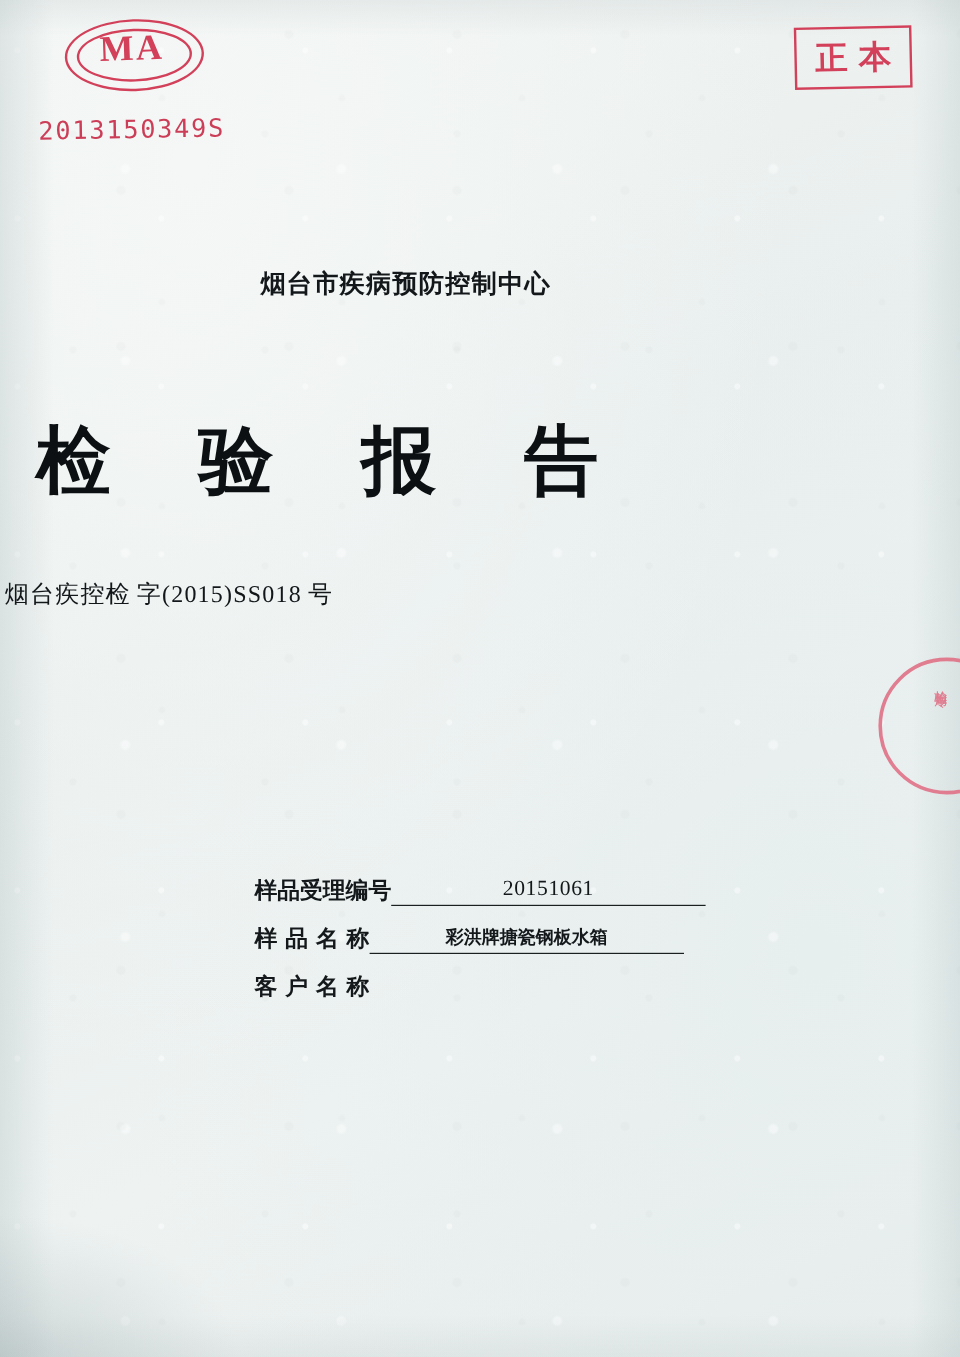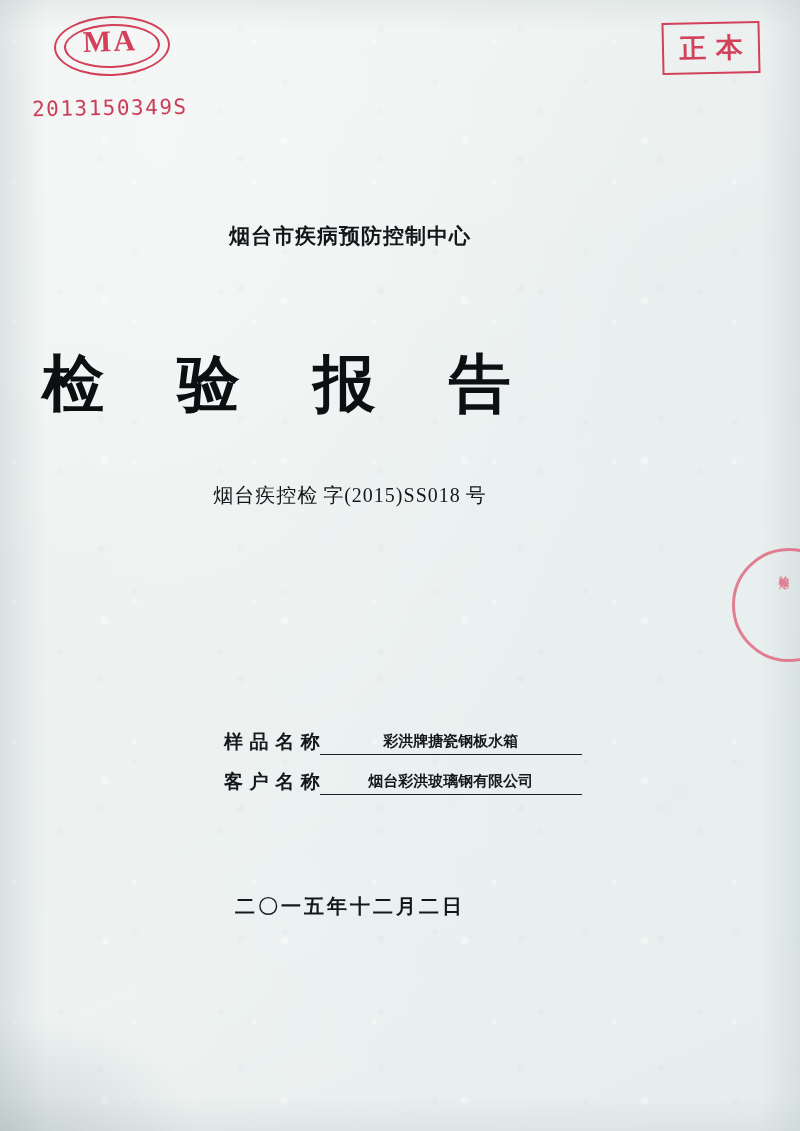--- a/index.html
+++ b/index.html
@@ -143,21 +143,21 @@
     line-height: 15px;
     color: #e06a80;
     letter-spacing: 1px;
     writing-mode: vertical-rl;
     height: 76px;
   }
 
   
   #doc-body {
     position: absolute;
-    left: 16px;
+    left: 4px;
     top: 0;
     width: 668px;
     z-index: 4;
   }
 
   #issuer {
     margin-top: 222px;
     text-align: center;
     font-family: "DejaVu Sans", sans-serif;
     font-size: 21px;
@@ -172,21 +172,20 @@
     font-family: "DejaVu Sans", sans-serif;
     font-size: 62px;
     font-weight: bold;
     color: #0d1012;
     letter-spacing: 26px;
     text-indent: 26px;
   }
 
   #report-number {
     margin-top: 56px;
-    text-align: center;
     font-family: "Liberation Serif", serif;
     font-size: 20px;
     color: #13171a;
   }
   #report-number .nbr-seg { letter-spacing: 1px; }
 
   
   #fields {
     margin-top: 206px;
     padding-left: 208px;
@@ -270,31 +269,33 @@
     <div id="report-title">检 验 报 告</div>
 
     <div id="report-number">
       <span class="nbr-seg">烟台疾控检</span>
       <span class="nbr-seg">字(2015)SS018</span>
       <span class="nbr-seg">号</span>
     </div>
 
     <div id="fields">
 
+      <div class="field-row">
+        <span class="field-label">样品受理编号</span>
+        <span class="field-value num">20151061</span>
+      </div>
 
       <div class="field-row">
         <span class="field-label">样 品 名 称</span>
         <span class="field-value">彩洪牌搪瓷钢板水箱</span>
       </div>
 
       <div class="field-row">
         <span class="field-label">客 户 名 称</span>
-        <span class="field-value">烟台彩洪玻璃钢有限公司</span>
       </div>
 
     </div>
 
-    <div id="issue-date">二〇一五年十二月二日</div>
 
   </div>
 
   <div class="corner-shade"></div>
 </div>
 
 </body></html>

